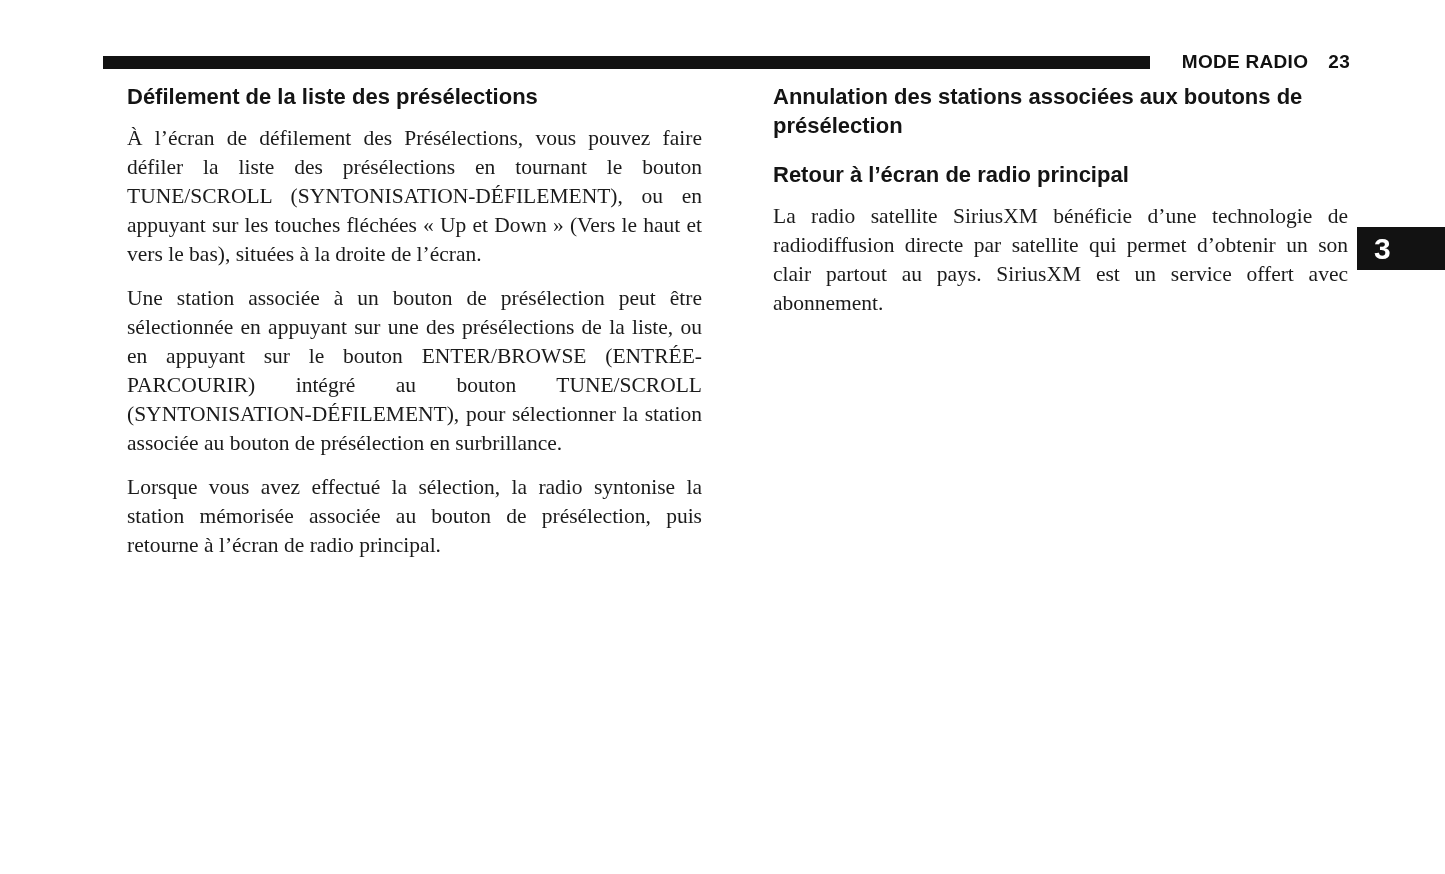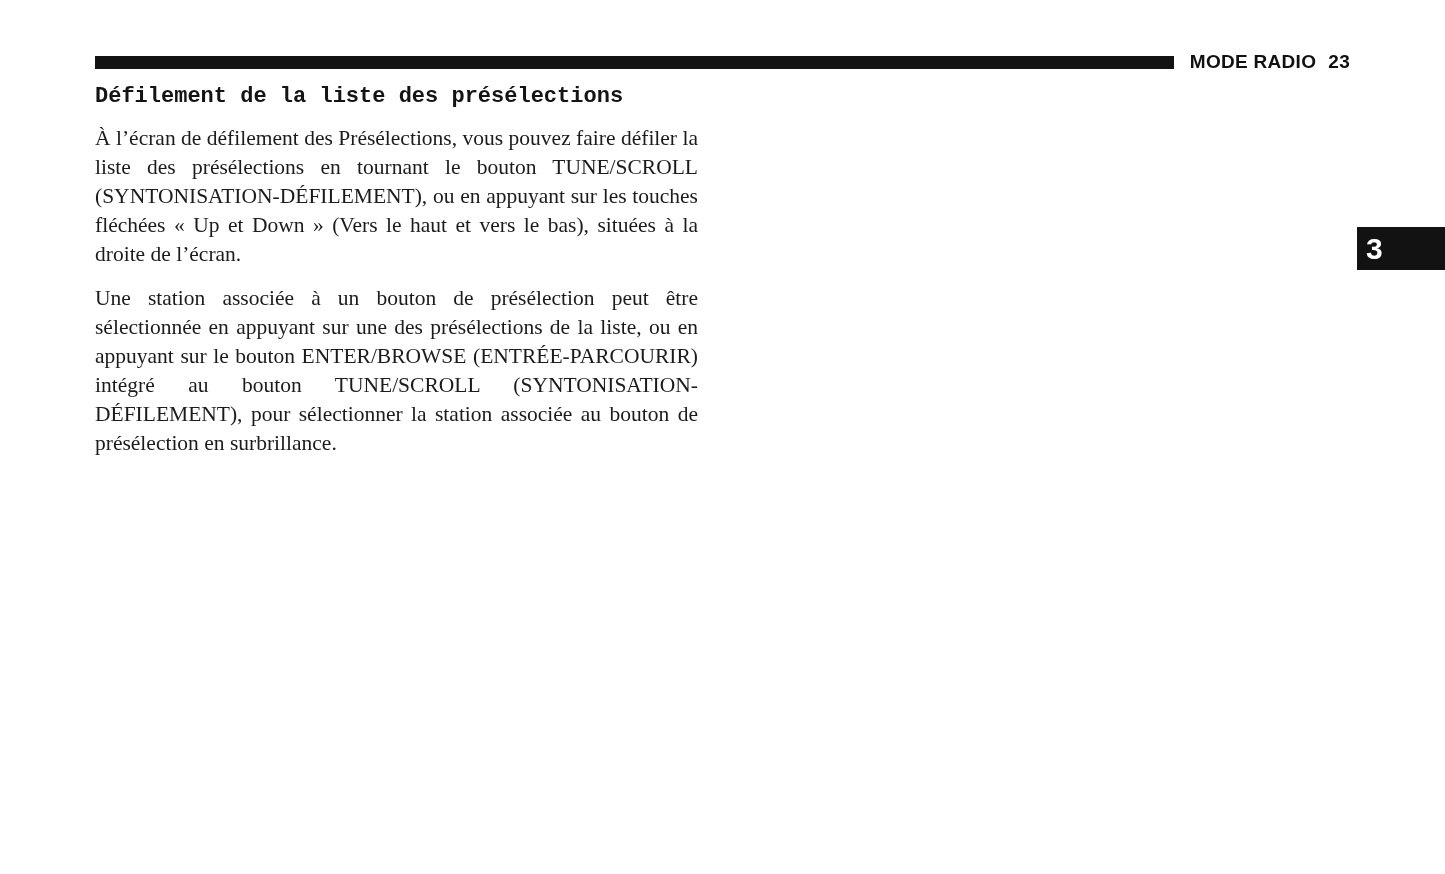--- a/index.html
+++ b/index.html
@@ -1,15 +1,15 @@
 <!DOCTYPE html>
 <html><head>
 <meta charset="utf-8">
 <style>
-  * { box-sizing: border-box; }
+  * { box-sizing: border-box; padding-left: 8px; }
   html, body { margin: 0; padding: 0; }
   body {
     width: 1445px;
     height: 874px;
     background: #ffffff;
     color: #181818;
     font-family: "Liberation Serif", serif;
   }
   .page {
     position: relative;
@@ -68,21 +68,21 @@
     top: 82px;
     width: 1253px;
     display: flex;
     gap: 47px;
   }
   .col {
     flex: 1;
     min-width: 0;
   }
   .heading {
-    font-family: Liberation Mono, monospace;
+    font-family: Liberation Sans, sans-serif;
     font-weight: bold;
     font-size: 22px;
     line-height: 29px;
     margin: 20px 0 13px 0;
     color: #141414;
   }
   .col .section:first-child .heading { margin-top: 0; }
   .heading-sans {
     font-family: "Liberation Sans", sans-serif;
     font-size: 22px;
@@ -114,27 +114,31 @@
 
   <main class="columns">
 
     <section class="col">
       <div class="section">
         <h2 class="heading">Défilement de la liste des présélections</h2>
         <p class="body-text">À l’écran de défilement des Présélections, vous pouvez faire défiler la liste des présélections en tournant le bouton TUNE/SCROLL (SYNTONISATION-DÉFILEMENT), ou en appuyant sur les touches fléchées « Up et Down » (Vers le haut et vers le bas), situées à la droite de l’écran.</p>
       </div>
       <div class="section">
         <p class="body-text">Une station associée à un bouton de présélection peut être sélectionnée en appuyant sur une des présélections de la liste, ou en appuyant sur le bouton ENTER/BROWSE (ENTRÉE-PARCOURIR) intégré au bouton TUNE/SCROLL (SYNTONISATION-DÉFILEMENT), pour sélectionner la station associée au bouton de présélection en surbrillance.</p>
+        <p class="body-text">Lorsque vous avez effectué la sélection, la radio syntonise la station mémorisée associée au bouton de présélection, puis retourne à l’écran de radio principal.</p>
       </div>
     </section>
 
     <section class="col">
       <div class="section">
+        <h2 class="heading">Annulation des stations associées aux boutons de présélection</h2>
       </div>
       <div class="section">
+        <h2 class="heading">Retour à l’écran de radio principal</h2>
       </div>
       <div class="section">
+        <p class="body-text">La radio satellite SiriusXM bénéficie d’une technologie de radiodiffusion directe par satellite qui permet d’obtenir un son clair partout au pays. SiriusXM est un service offert avec abonnement.</p>
       </div>
     </section>
 
   </main>
 
 </div>
 
 </body></html>

